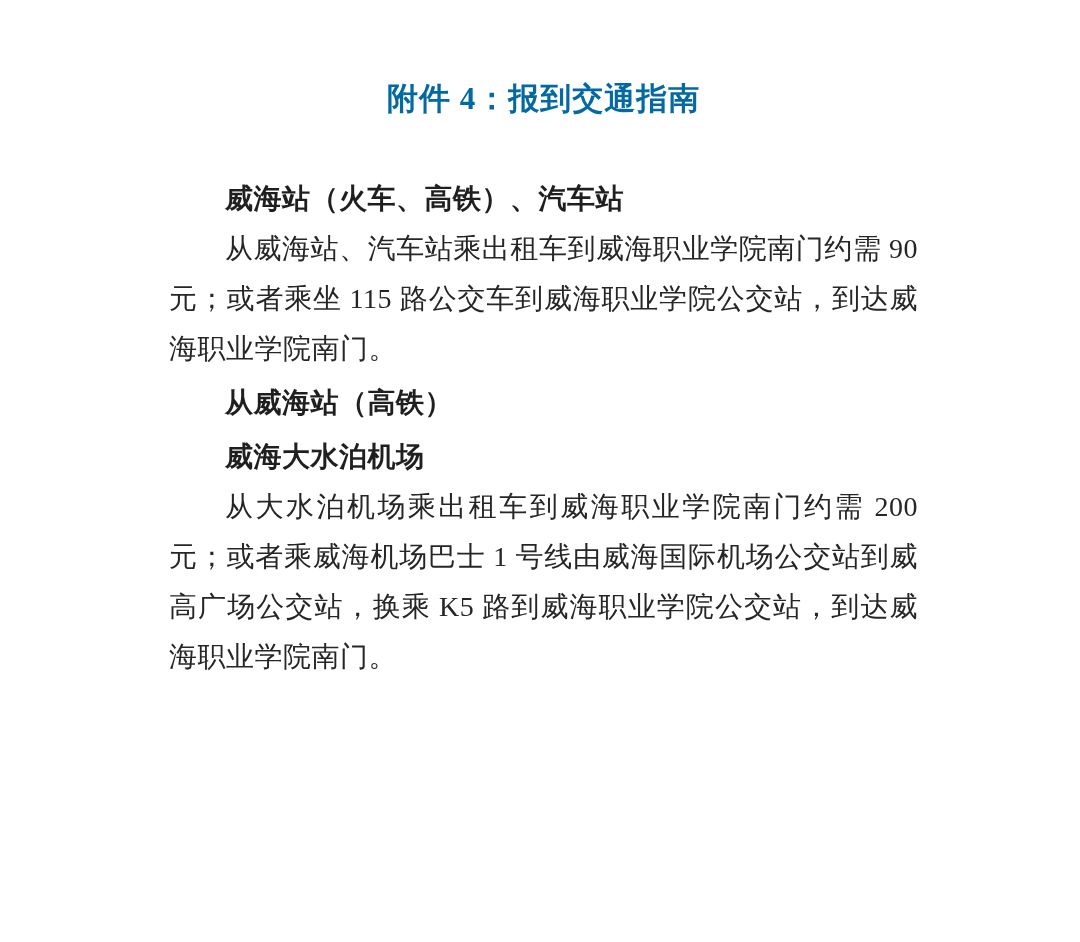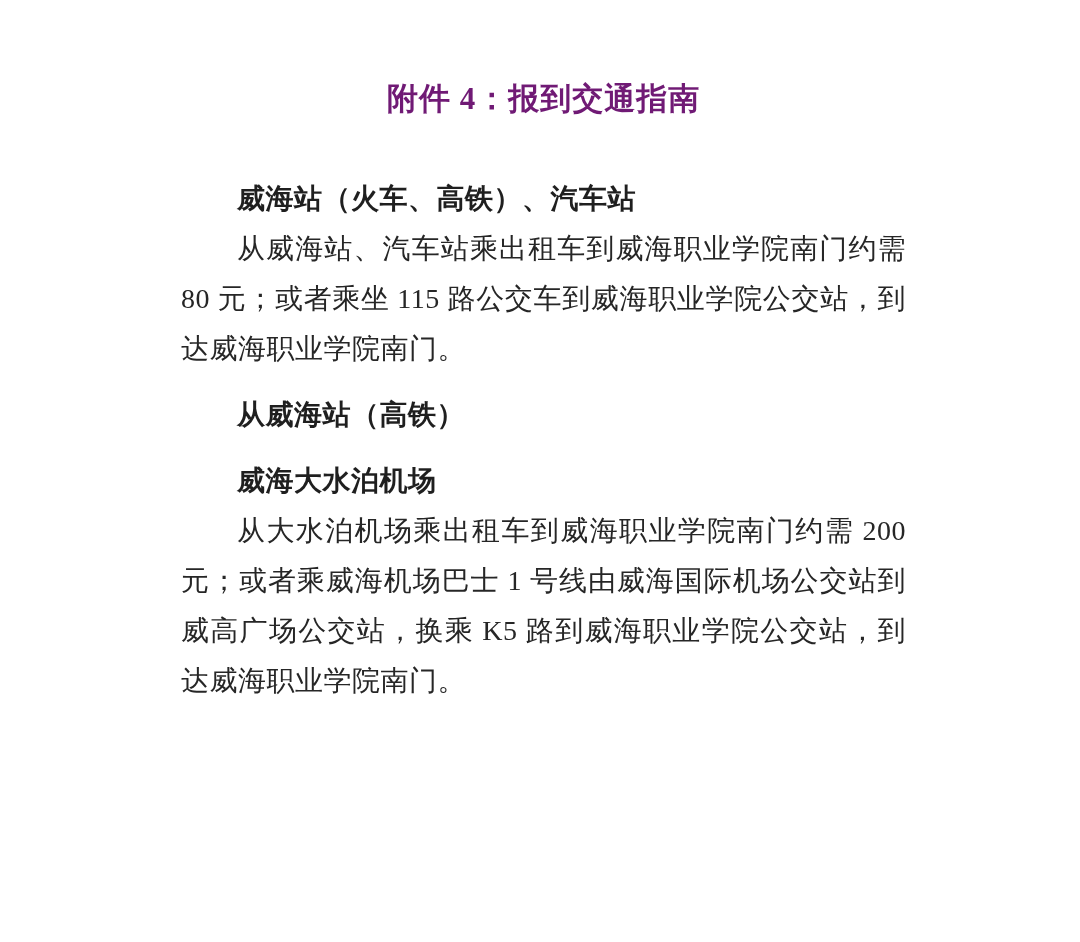--- a/index.html
+++ b/index.html
@@ -20,27 +20,27 @@
     margin-left: 165px;
     margin-right: 158px;
   }
   .doc-title {
     margin: 77px 0 0 0;
     font-size: 31px;
     line-height: 44px;
     font-weight: bold;
     text-align: center;
     letter-spacing: 1px;
-    color: #701a75;
+    color: #0369a1;
   }
   .doc-body {
     margin-top: 53px;
   }
   section {
-    margin: 16px;
+    margin: 4px;
   }
   section + section {
     margin-top: 4px;
   }
   .sec-heading {
     margin: 0;
     font-size: 28px;
     line-height: 50px;
     font-weight: bold;
     text-indent: 2em;
@@ -63,21 +63,21 @@
 
 <div class="page">
   <div class="content">
 
     <h1 class="doc-title">附件 4：报到交通指南</h1>
 
     <div class="doc-body">
 
       <section>
         <h2 class="sec-heading">威海站（火车、高铁）、汽车站</h2>
-        <p class="sec-body">从威海站、汽车站乘出租车到威海职业学院南门约需 80 元；或者乘坐 115 路公交车到威海职业学院公交站，到达威海职业学院南门。</p>
+        <p class="sec-body">从威海站、汽车站乘出租车到威海职业学院南门约需 90 元；或者乘坐 115 路公交车到威海职业学院公交站，到达威海职业学院南门。</p>
       </section>
 
       <section>
         <h2 class="sec-heading">从威海站（高铁）</h2>
       </section>
 
       <section>
         <h2 class="sec-heading">威海大水泊机场</h2>
         <p class="sec-body">从大水泊机场乘出租车到威海职业学院南门约需 200 元；或者乘威海机场巴士 1 号线由威海国际机场公交站到威高广场公交站，换乘 K5 路到威海职业学院公交站，到达威海职业学院南门。</p>
       </section>

